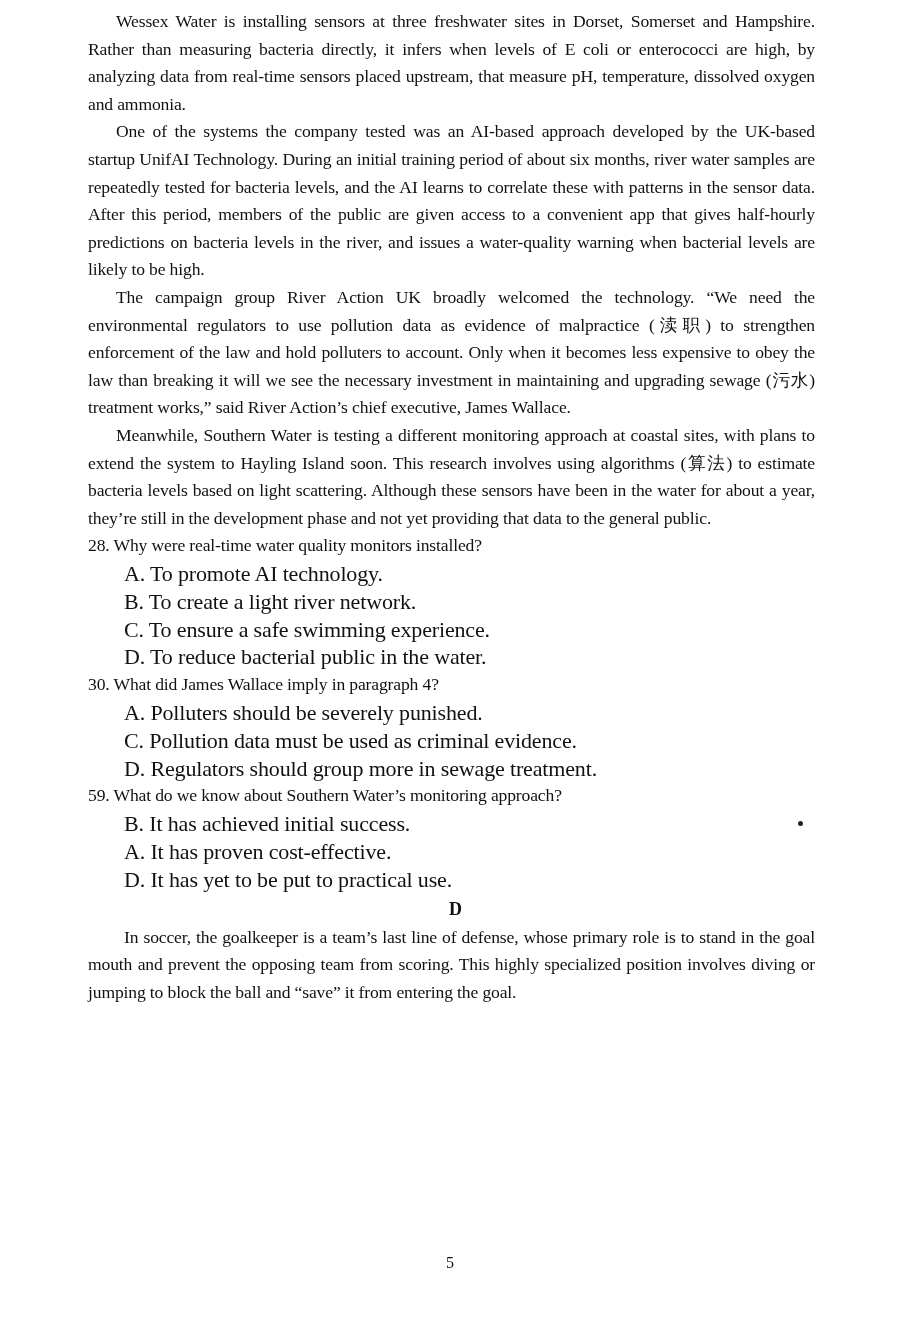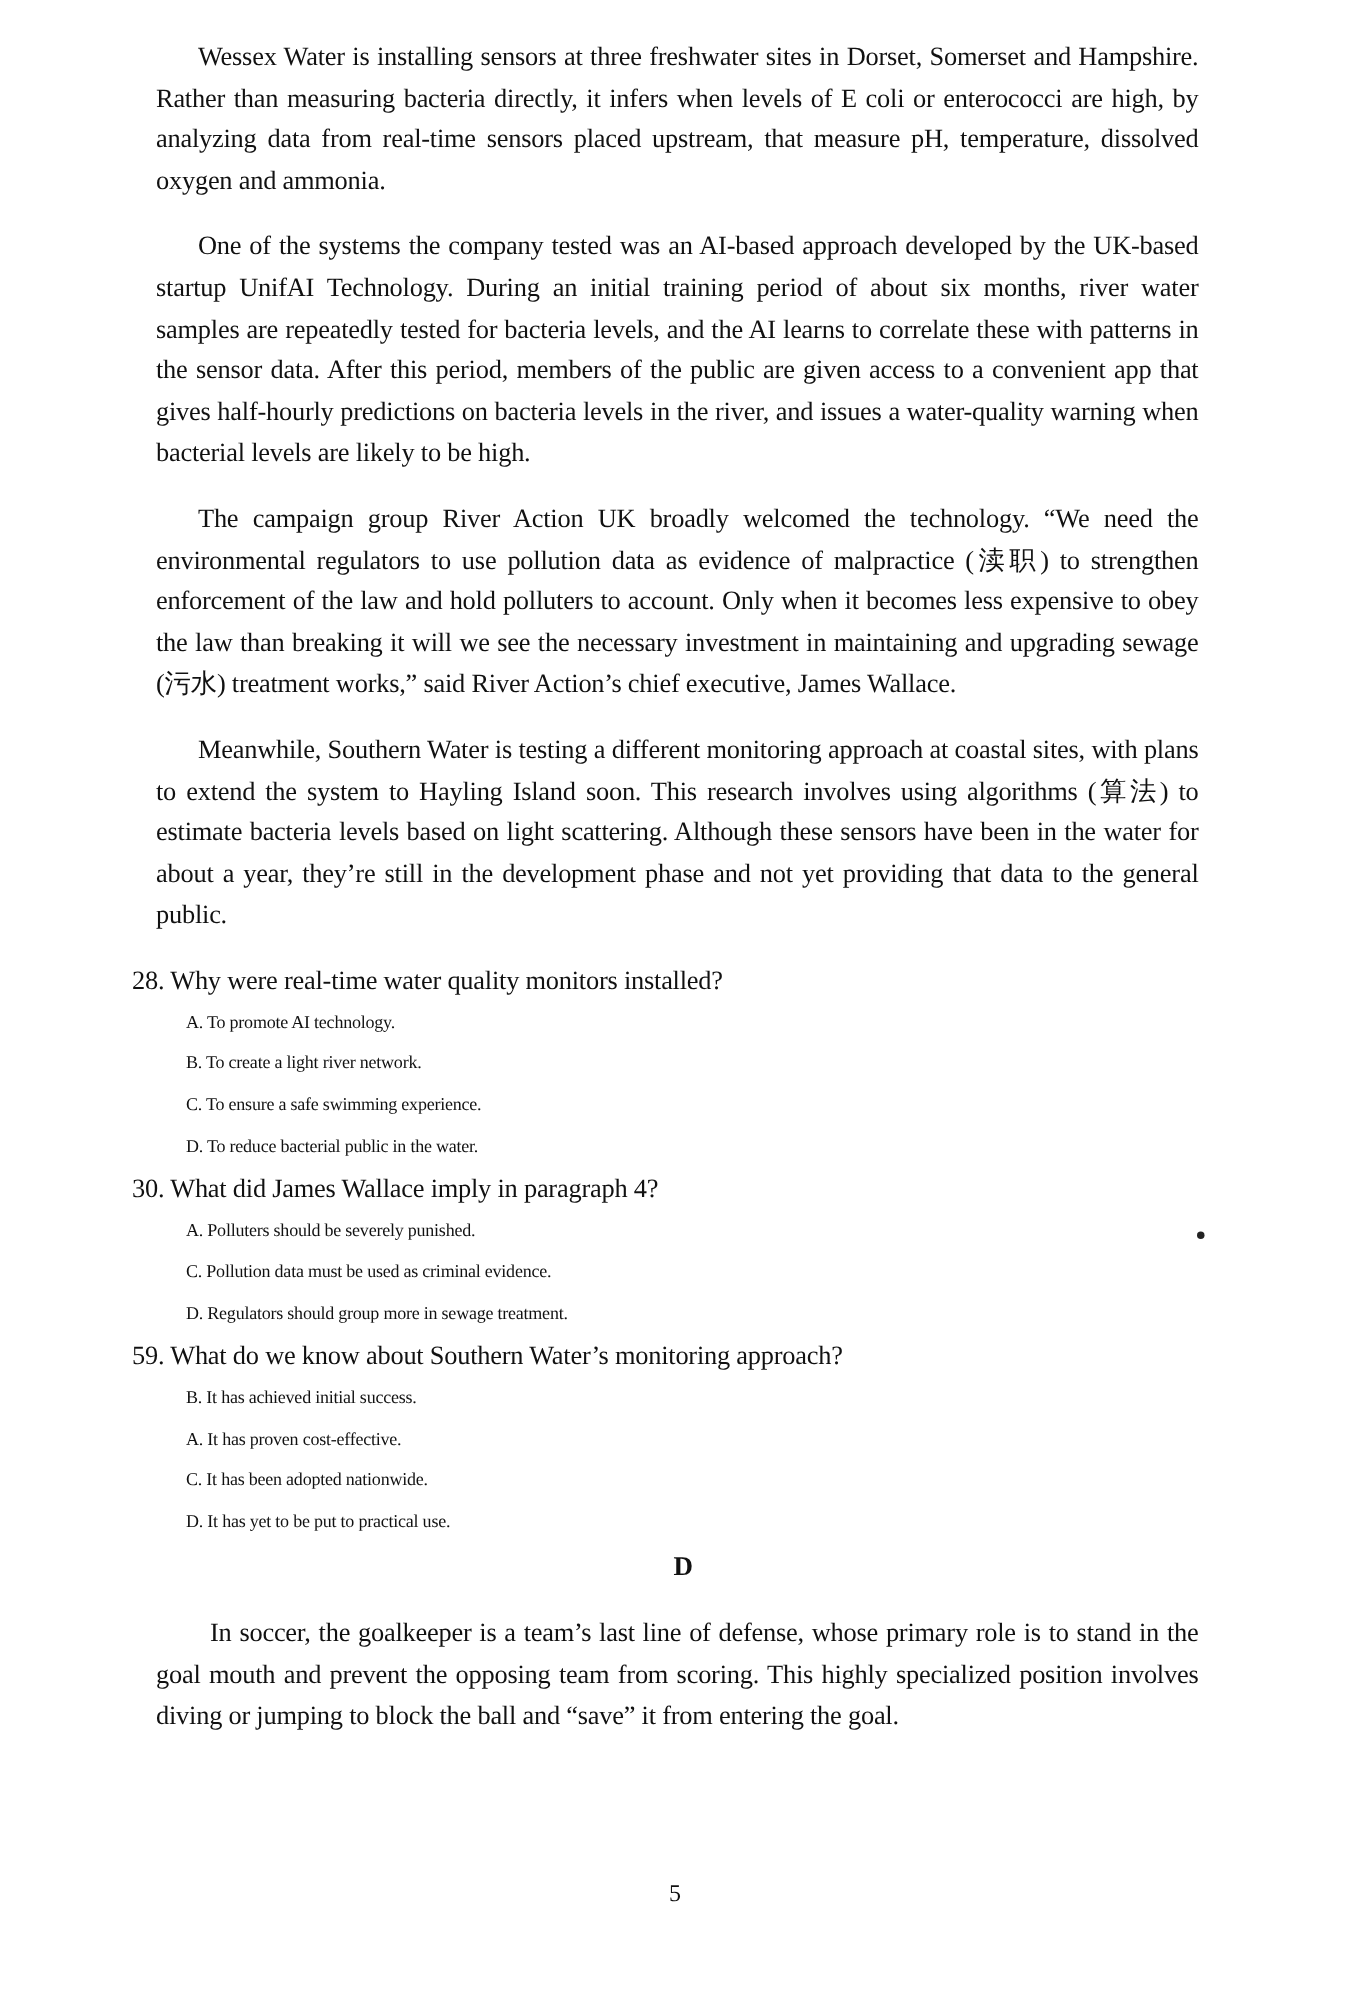--- a/index.html
+++ b/index.html
@@ -3,26 +3,26 @@
 <meta charset="utf-8">
 <style>
   html, body { margin: 0; padding: 0; background: #ffffff; }
   body {
     width: 900px; height: 1334px; overflow: hidden; position: relative;
     font-family: "Liberation Serif", "DejaVu Serif", serif;
     color: #111111;
   }
   .page { position: absolute; left: 88px; top: 8px; width: 727px; }
   .para {
-    font-size: 17.6px; line-height: 27.6px; margin: 16px;
+    font-size: 17.6px; line-height: 27.6px; margin: 0;
     text-align: justify; text-indent: 28px;
     letter-spacing: -0.15px;
   }
   .q { font-size: 17.6px; line-height: 27.8px; margin: 0; letter-spacing: -0.15px; }
-  .opt { font-size: 12px; line-height: 27.8px; margin: 0 0 0 36px; letter-spacing: -0.15px; }
+  .opt { font-size: 22px; line-height: 27.8px; margin: 0 0 0 36px; letter-spacing: -0.15px; }
   .section-title {
     font-size: 18px; font-weight: bold; text-align: center;
     line-height: 30px; margin: 0; padding-left: 8px;
   }
   .para-d { text-indent: 36px; }
   .page-number {
     position: absolute; top: 1254px; left: 0; width: 900px; text-align: center;
     font-size: 16px;
   }
   .dot {
@@ -52,21 +52,20 @@
     <div>
       <p class="q">30. What did James Wallace imply in paragraph 4?</p>
       <p class="opt">A. Polluters should be severely punished.</p>
       <p class="opt">C. Pollution data must be used as criminal evidence.</p>
       <p class="opt">D. Regulators should group more in sewage treatment.</p>
     </div>
     <div>
       <p class="q">59. What do we know about Southern Water’s monitoring approach?</p>
       <p class="opt">B. It has achieved initial success.</p>
       <p class="opt">A. It has proven cost-effective.</p>
-      <p class="opt">C. It has been adopted nationwide.</p>
       <p class="opt">D. It has yet to be put to practical use.</p>
     </div>
   </section>
 
   <section>
     <h2 class="section-title">D</h2>
     <p class="para para-d">In soccer, the goalkeeper is a team’s last line of defense, whose primary role is to stand in the goal mouth and prevent the opposing team from scoring. This highly specialized position involves diving or jumping to block the ball and “save” it from entering the goal.</p>
   </section>
 </div>
 

